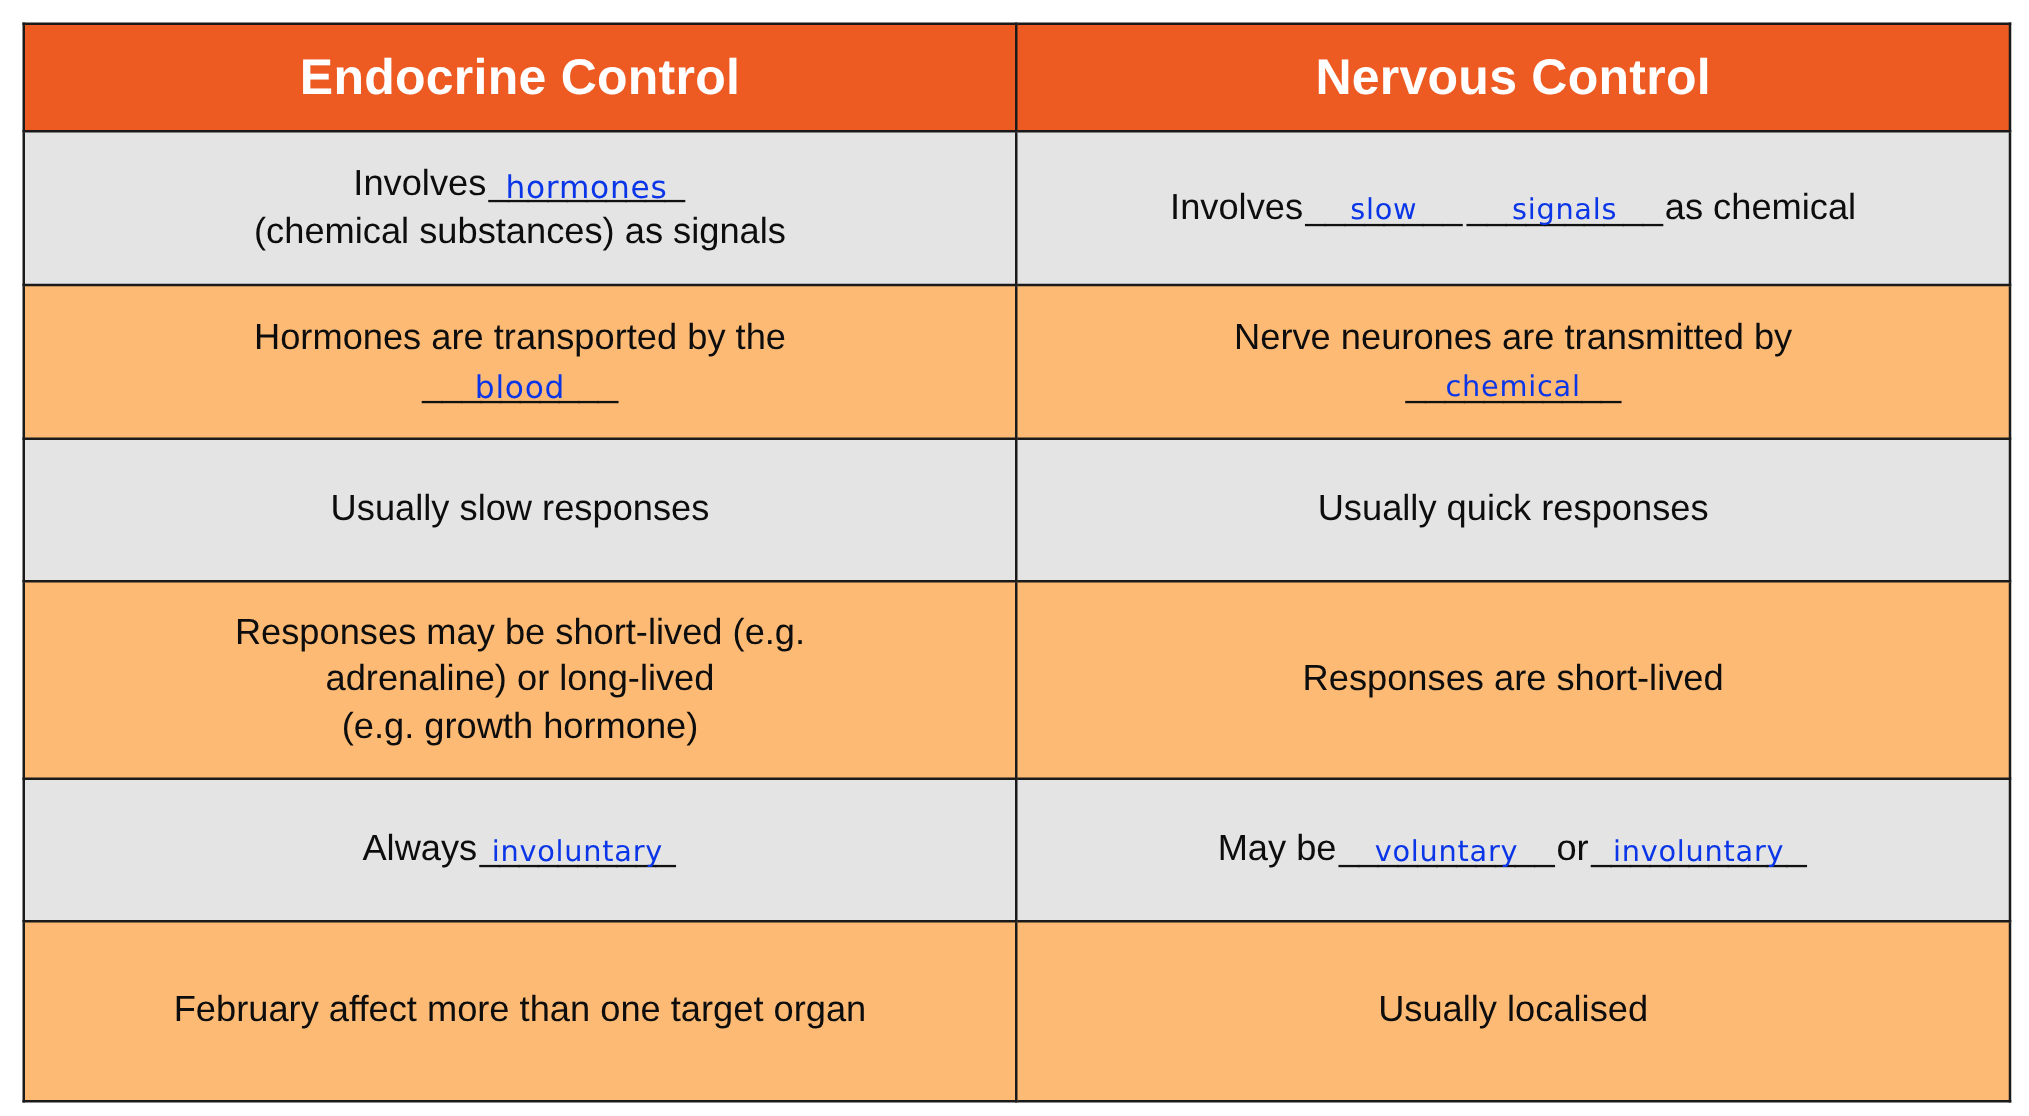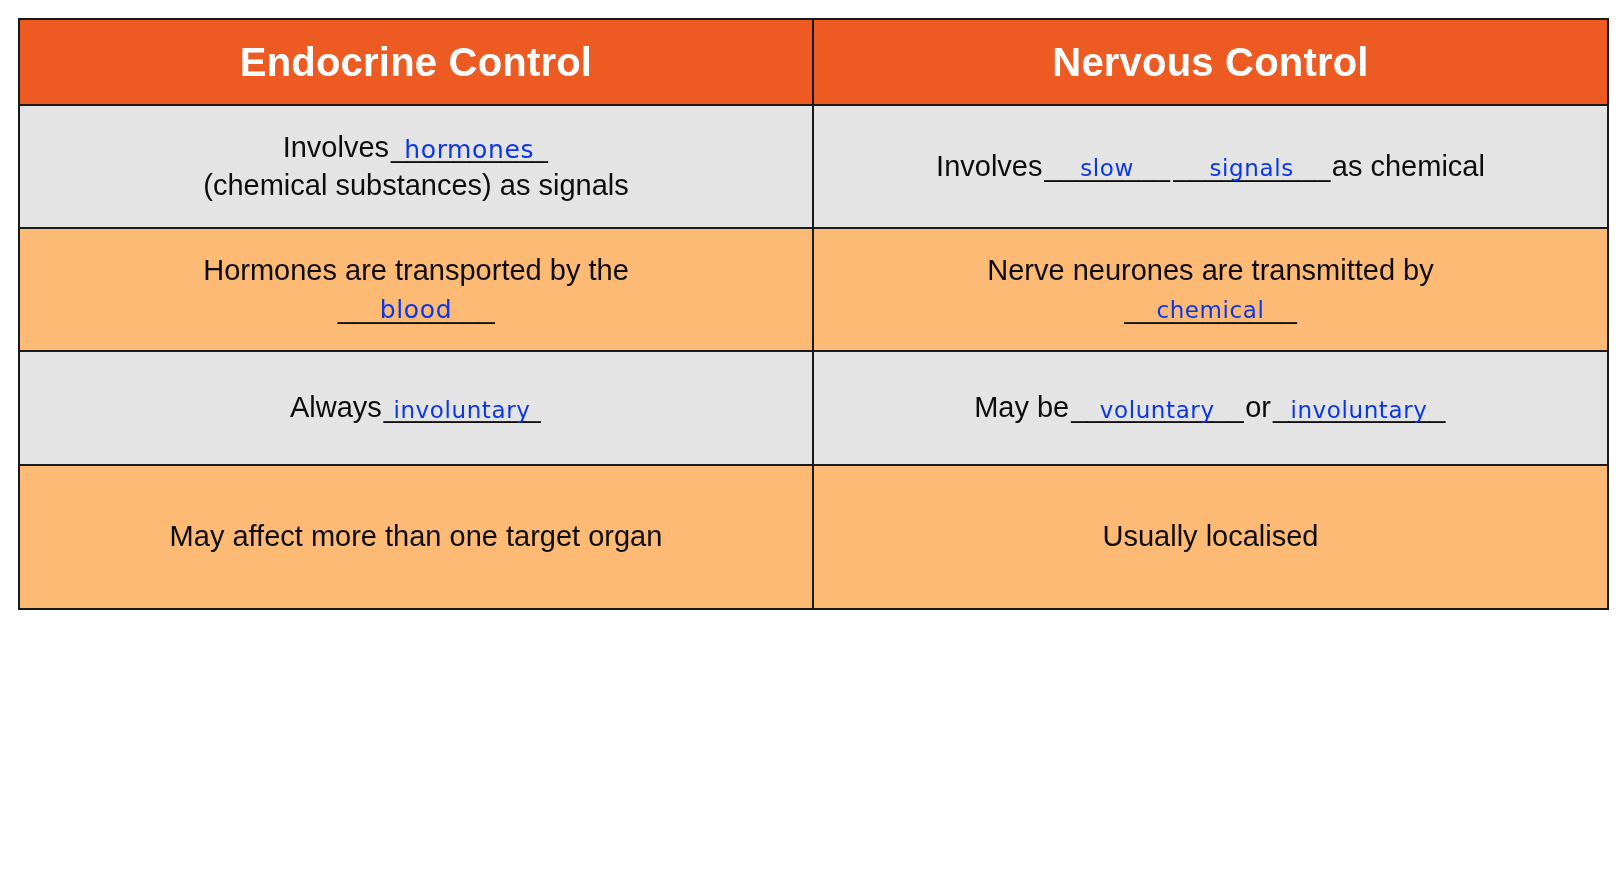--- a/index.html
+++ b/index.html
@@ -198,21 +198,47 @@
             <span class="line-flex">
               <span class="blank">
                 <span class="rule">___________</span>
                 <span class="ink ink-sm">chemical</span>
               </span>
             </span>
           </div>
         </td>
       </tr>
 
-
+      <tr class="row-shaded">
+        <td>
+          <div class="cell-inner h-112">
+            <span class="line">Usually slow responses</span>
+          </div>
+        </td>
+        <td>
+          <div class="cell-inner h-112">
+            <span class="line">Usually quick responses</span>
+          </div>
+        </td>
+      </tr>
+
+      <tr class="row-plain">
+        <td>
+          <div class="cell-inner h-156">
+            <span class="line">Responses may be short-lived (e.g.</span>
+            <span class="line">adrenaline) or long-lived</span>
+            <span class="line">(e.g. growth hormone)</span>
+          </div>
+        </td>
+        <td>
+          <div class="cell-inner h-156">
+            <span class="line">Responses are short-lived</span>
+          </div>
+        </td>
+      </tr>
 
       <tr class="row-shaded">
         <td>
           <div class="cell-inner h-120">
             <span class="line-flex">
               <span>Always</span>
               <span class="blank">
                 <span class="rule">__________</span>
                 <span class="ink ink-sm">involuntary</span>
               </span>
@@ -233,21 +259,21 @@
                 <span class="ink ink-sm">involuntary</span>
               </span>
             </span>
           </div>
         </td>
       </tr>
 
       <tr class="row-plain">
         <td>
           <div class="cell-inner h-142">
-            <span class="line">May affect more than one target organ</span>
+            <span class="line">February affect more than one target organ</span>
           </div>
         </td>
         <td>
           <div class="cell-inner h-142">
             <span class="line">Usually localised</span>
           </div>
         </td>
       </tr>
 
     </tbody>

